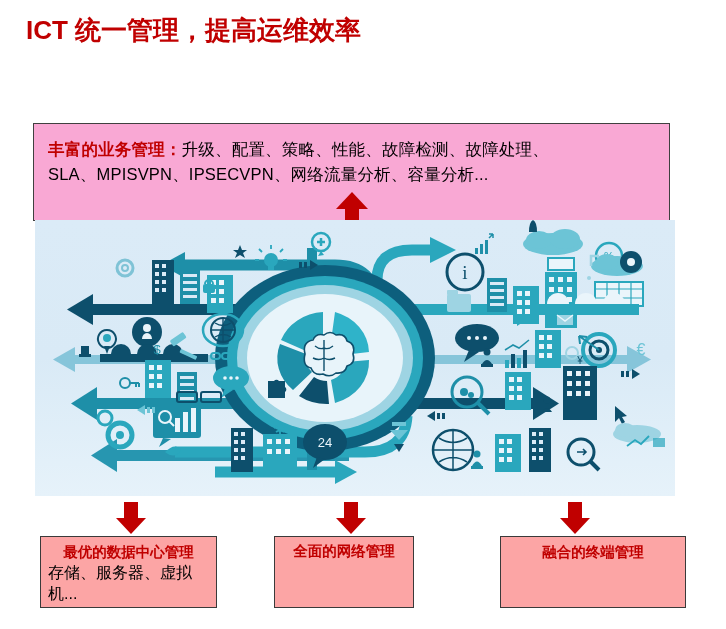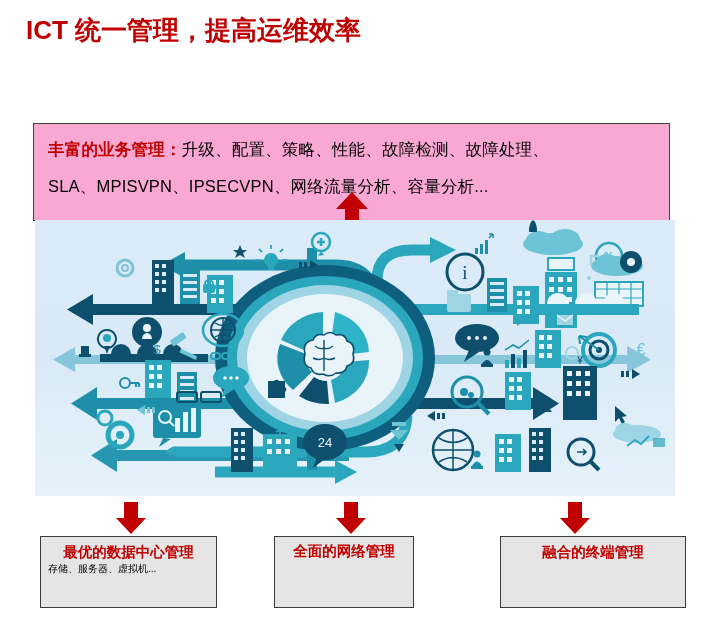--- a/index.html
+++ b/index.html
@@ -42,21 +42,21 @@
   }
   #top-box .line {
     position: absolute;
     left: 14px;
     font-size: 16.5px;
     color: #000000;
     white-space: nowrap;
     letter-spacing: 0.2px;
   }
   #top-box .line1 { top: 15px; }
-  #top-box .line2 { top: 52px; text-align: right; }
+  #top-box .line2 { top: 40px; text-align: right; }
   #top-box .emph {
     color: #C00000;
     font-weight: bold;
   }
 
   
   .arrow-up {
     position: absolute;
     width: 0; height: 0;
     border-left: 16px solid transparent;
@@ -88,35 +88,35 @@
     height: 276px;
     background: linear-gradient(180deg,#dcecf7 0%, #d9eaf6 45%, #e4f1f9 100%);
     overflow: hidden;
   }
   #infographic svg { display:block; }
 
   
   .bottom-box {
     position: absolute;
     border: 1px solid #3a3a3a;
-    background: #e5e5e5;
+    background: #fca5a5;
     box-sizing: border-box;
     padding-top: 6px;
   }
   .bb-title {
     color: #C00000;
     font-weight: bold;
     font-size: 14.5px;
     text-align: center;
     line-height: 1.25;
     white-space: nowrap;
   }
   .bb-body {
     color: #000000;
-    font-size: 10px;
+    font-size: 16px;
     line-height: 1.32;
     padding: 1px 7px 0 7px;
   }
   #box-dc  { left: 40px;  top: 536px; width: 177px; height: 72px; }
   #box-net { left: 274px; top: 536px; width: 140px; height: 72px; font-family: Liberation Mono, monospace; }
   #box-term{ left: 500px; top: 536px; width: 186px; height: 72px; }
 </style>
 </head>
 <body>
 

